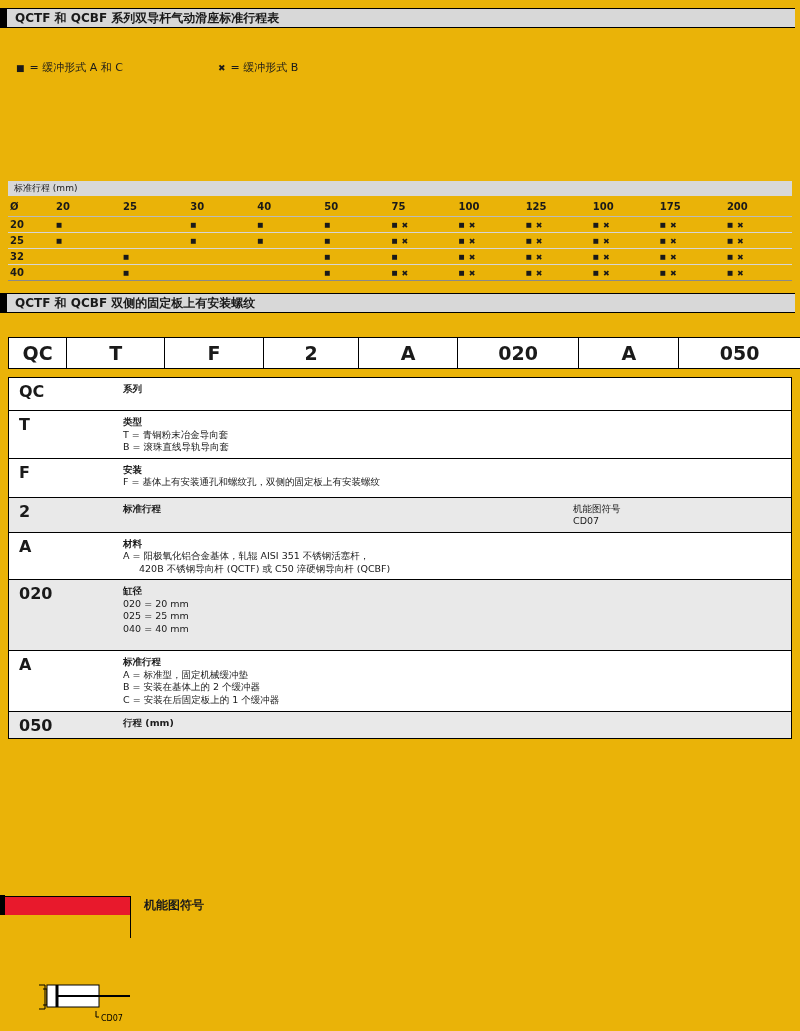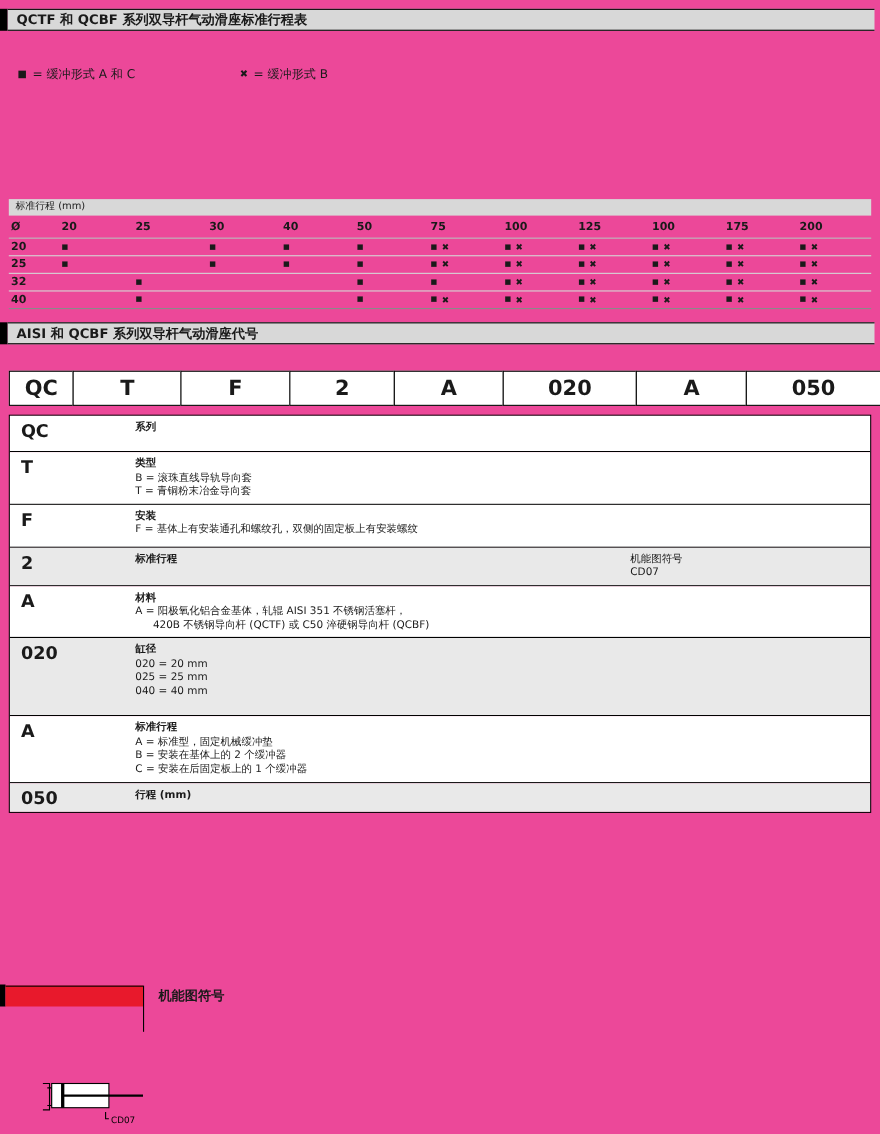--- a/index.html
+++ b/index.html
@@ -1,17 +1,17 @@
 <!DOCTYPE html>
 <html><head>
 <meta charset="utf-8">
 <style>
   html,body{margin:0;padding:0;background:#fff;}
   body{width:800px;height:1031px;font-family:"DejaVu Sans","Liberation Sans",sans-serif;color:#1a1a1a;overflow:hidden;}
-  #page{position:relative;width:800px;height:1031px;background:#ec4899;}
+  #page{position:relative;width:800px;height:1031px;background:#eab308;}
 
   
   .hdr{position:absolute;left:0;right:5px;display:flex;align-items:stretch;}
   .hdr .tab{width:7px;background:#000;}
   .hdr .bar{flex:1;background:#d8d8d8;border-top:1px solid #000;border-bottom:1px solid #000;
             font-weight:bold;font-size:12px;line-height:16px;padding:1px 8px;}
 
   
   #legend{position:absolute;top:60px;left:16px;display:flex;gap:95px;font-size:11px;}
   .legend-item{display:flex;align-items:center;gap:5px;}
@@ -157,21 +157,21 @@
           <div class="st-cell"><span class="sq">■</span><span class="cx">✖</span></div>
           <div class="st-cell"><span class="sq">■</span><span class="cx">✖</span></div>
           <div class="st-cell"><span class="sq">■</span><span class="cx">✖</span></div>
           <div class="st-cell"><span class="sq">■</span><span class="cx">✖</span></div>
         </div>
       </div>
   </div>
 
   <div class="hdr" style="top:293px;">
     <div class="tab"></div>
-    <div class="bar">AISI 和 QCBF 系列双导杆气动滑座代号</div>
+    <div class="bar">QCTF 和 QCBF 双侧的固定板上有安装螺纹</div>
   </div>
 
   <div id="code-boxes">
       <div class="code-box" style="flex:0 0 7.3%">QC</div>
       <div class="code-box" style="flex:0 0 12.4%">T</div>
       <div class="code-box" style="flex:0 0 12.4%">F</div>
       <div class="code-box" style="flex:0 0 12.1%">2</div>
       <div class="code-box" style="flex:0 0 12.4%">A</div>
       <div class="code-box" style="flex:0 0 15.4%">020</div>
       <div class="code-box" style="flex:0 0 12.6%">A</div>
@@ -182,22 +182,22 @@
       <div class="cd-row">
     <div class="cd-code">QC</div>
     <div class="cd-desc">
       <div class="cd-title">系列</div>
         </div>
       </div>
       <div class="cd-row">
     <div class="cd-code">T</div>
     <div class="cd-desc">
       <div class="cd-title">类型</div>
+          <div class="cd-line">T = 青铜粉末冶金导向套</div>
           <div class="cd-line">B = 滚珠直线导轨导向套</div>
-          <div class="cd-line">T = 青铜粉末冶金导向套</div>
         </div>
       </div>
       <div class="cd-row">
     <div class="cd-code">F</div>
     <div class="cd-desc">
       <div class="cd-title">安装</div>
           <div class="cd-line">F = 基体上有安装通孔和螺纹孔，双侧的固定板上有安装螺纹</div>
         </div>
       </div>
       <div class="cd-row shaded">

